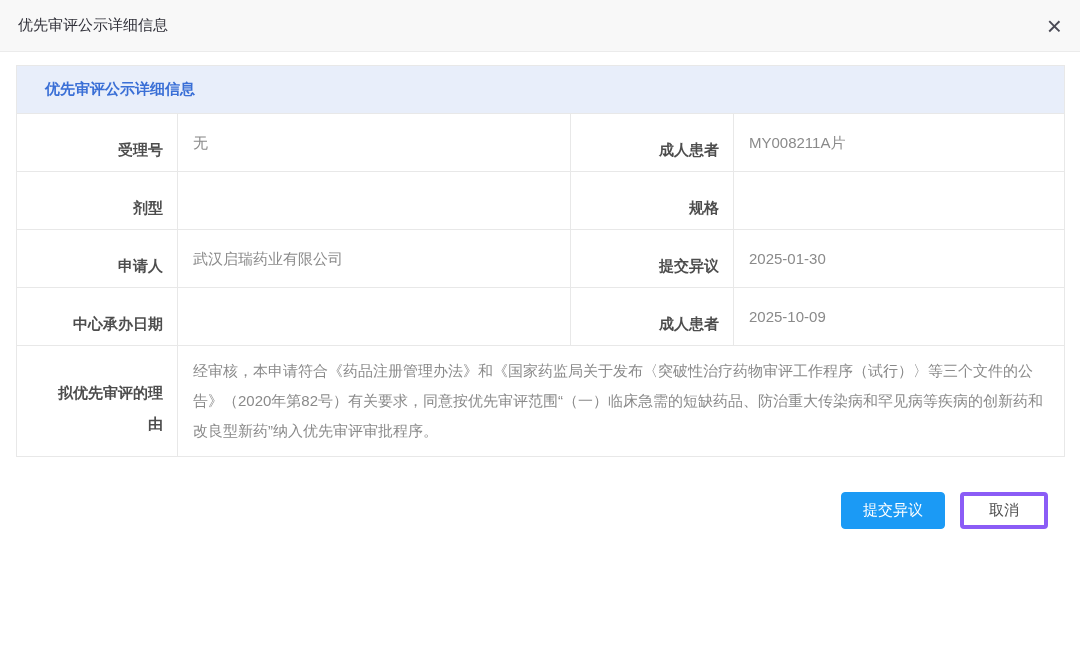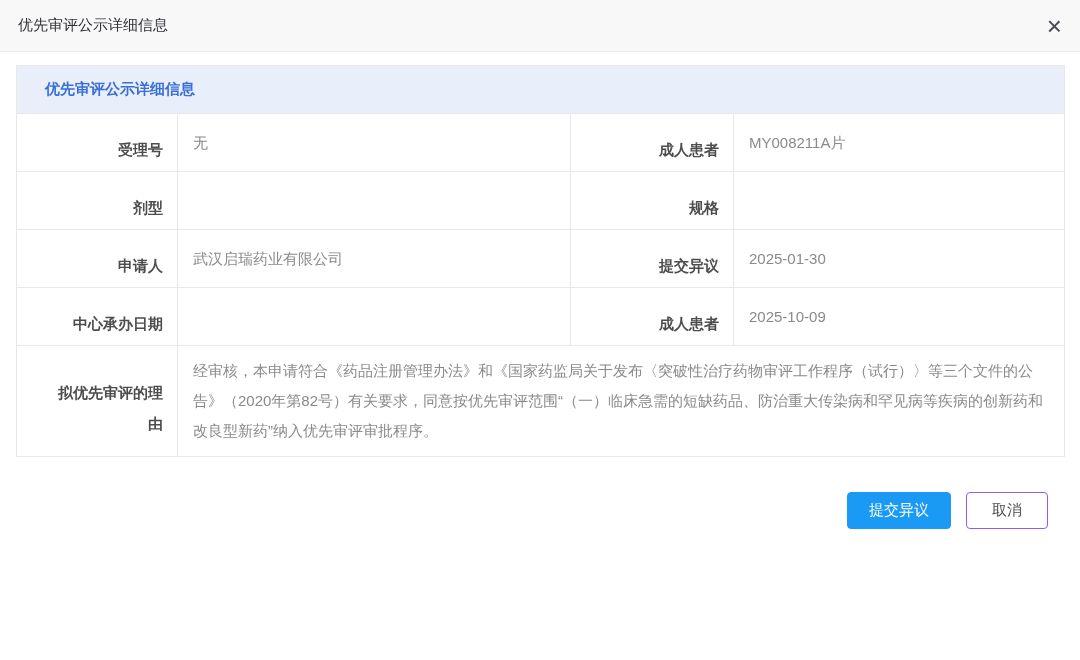--- a/index.html
+++ b/index.html
@@ -47,21 +47,21 @@
   }
   .btn {
     height:37px; border-radius:4px; font-size:15px; font-family:inherit;
     cursor:pointer; display:flex; align-items:center;
   }
   .btn-primary {
     background:#1b9af5; border:1px solid #1b9af5; color:#ffffff;
     padding:0 21px;
   }
   .btn-plain {
-    background:#ffffff; border:1px solid #8b5cf6; color:#4d4d4d;
+    background:#ffffff; border:4px solid #8b5cf6; color:#4d4d4d;
     padding:0 25px;
   }
 </style>
 </head>
 <body>
 
 <div>
 
   <div class="titlebar">
     <span class="title">优先审评公示详细信息</span>

